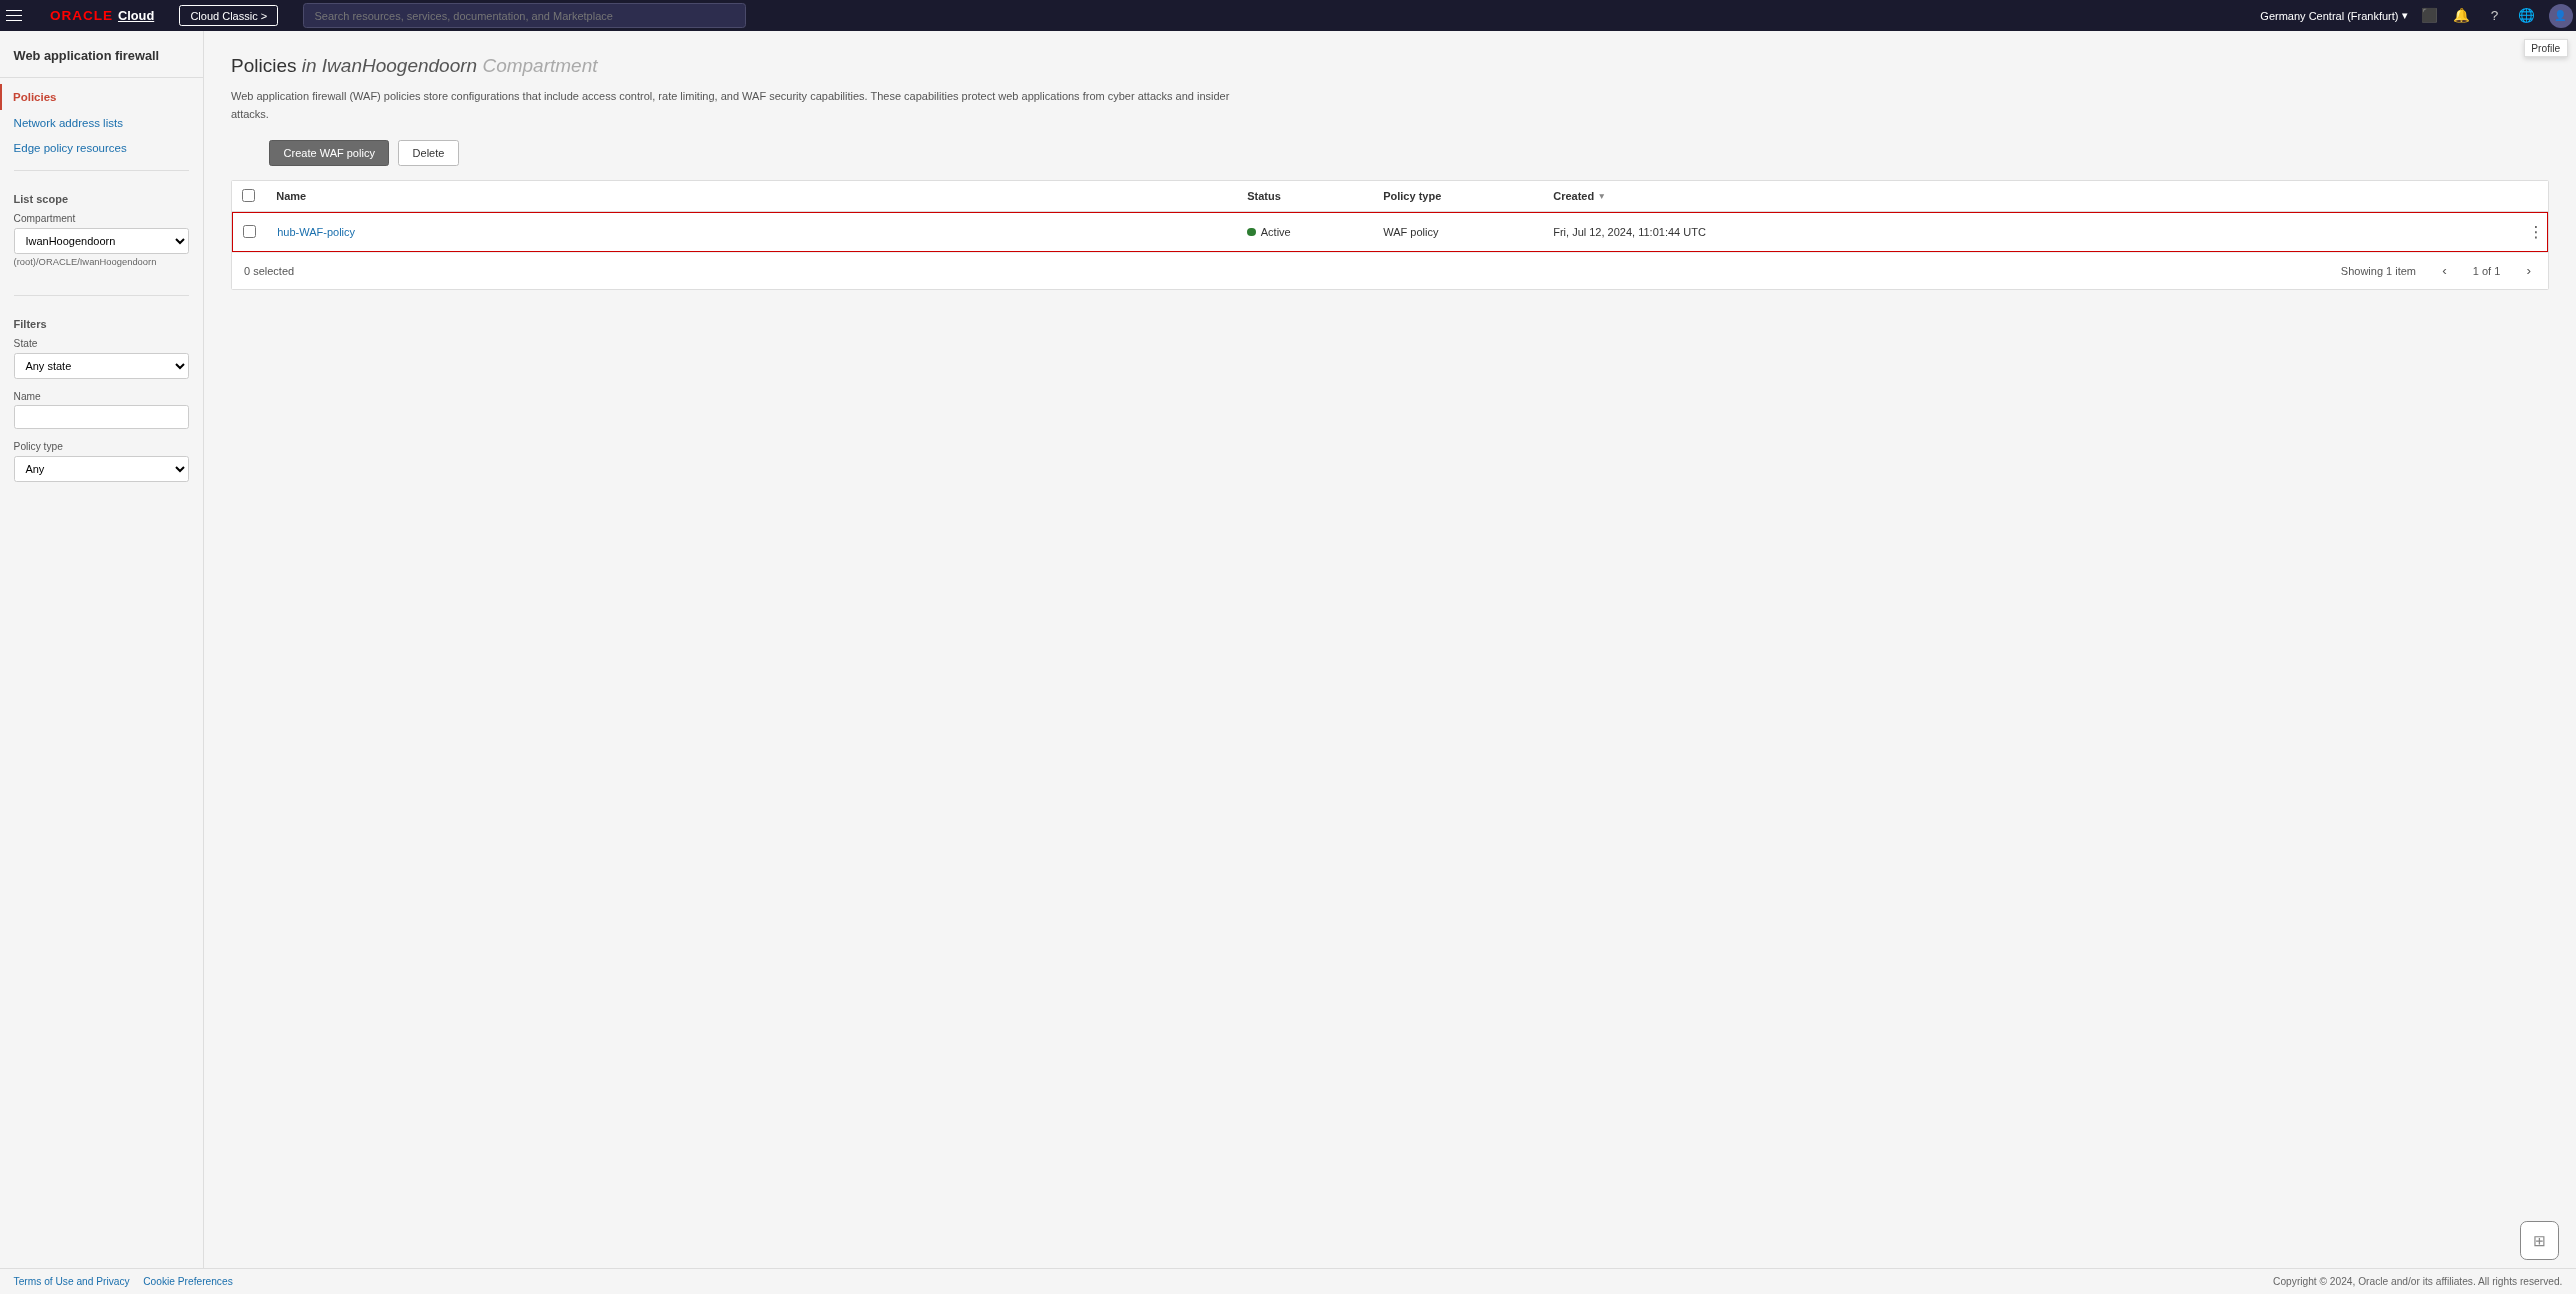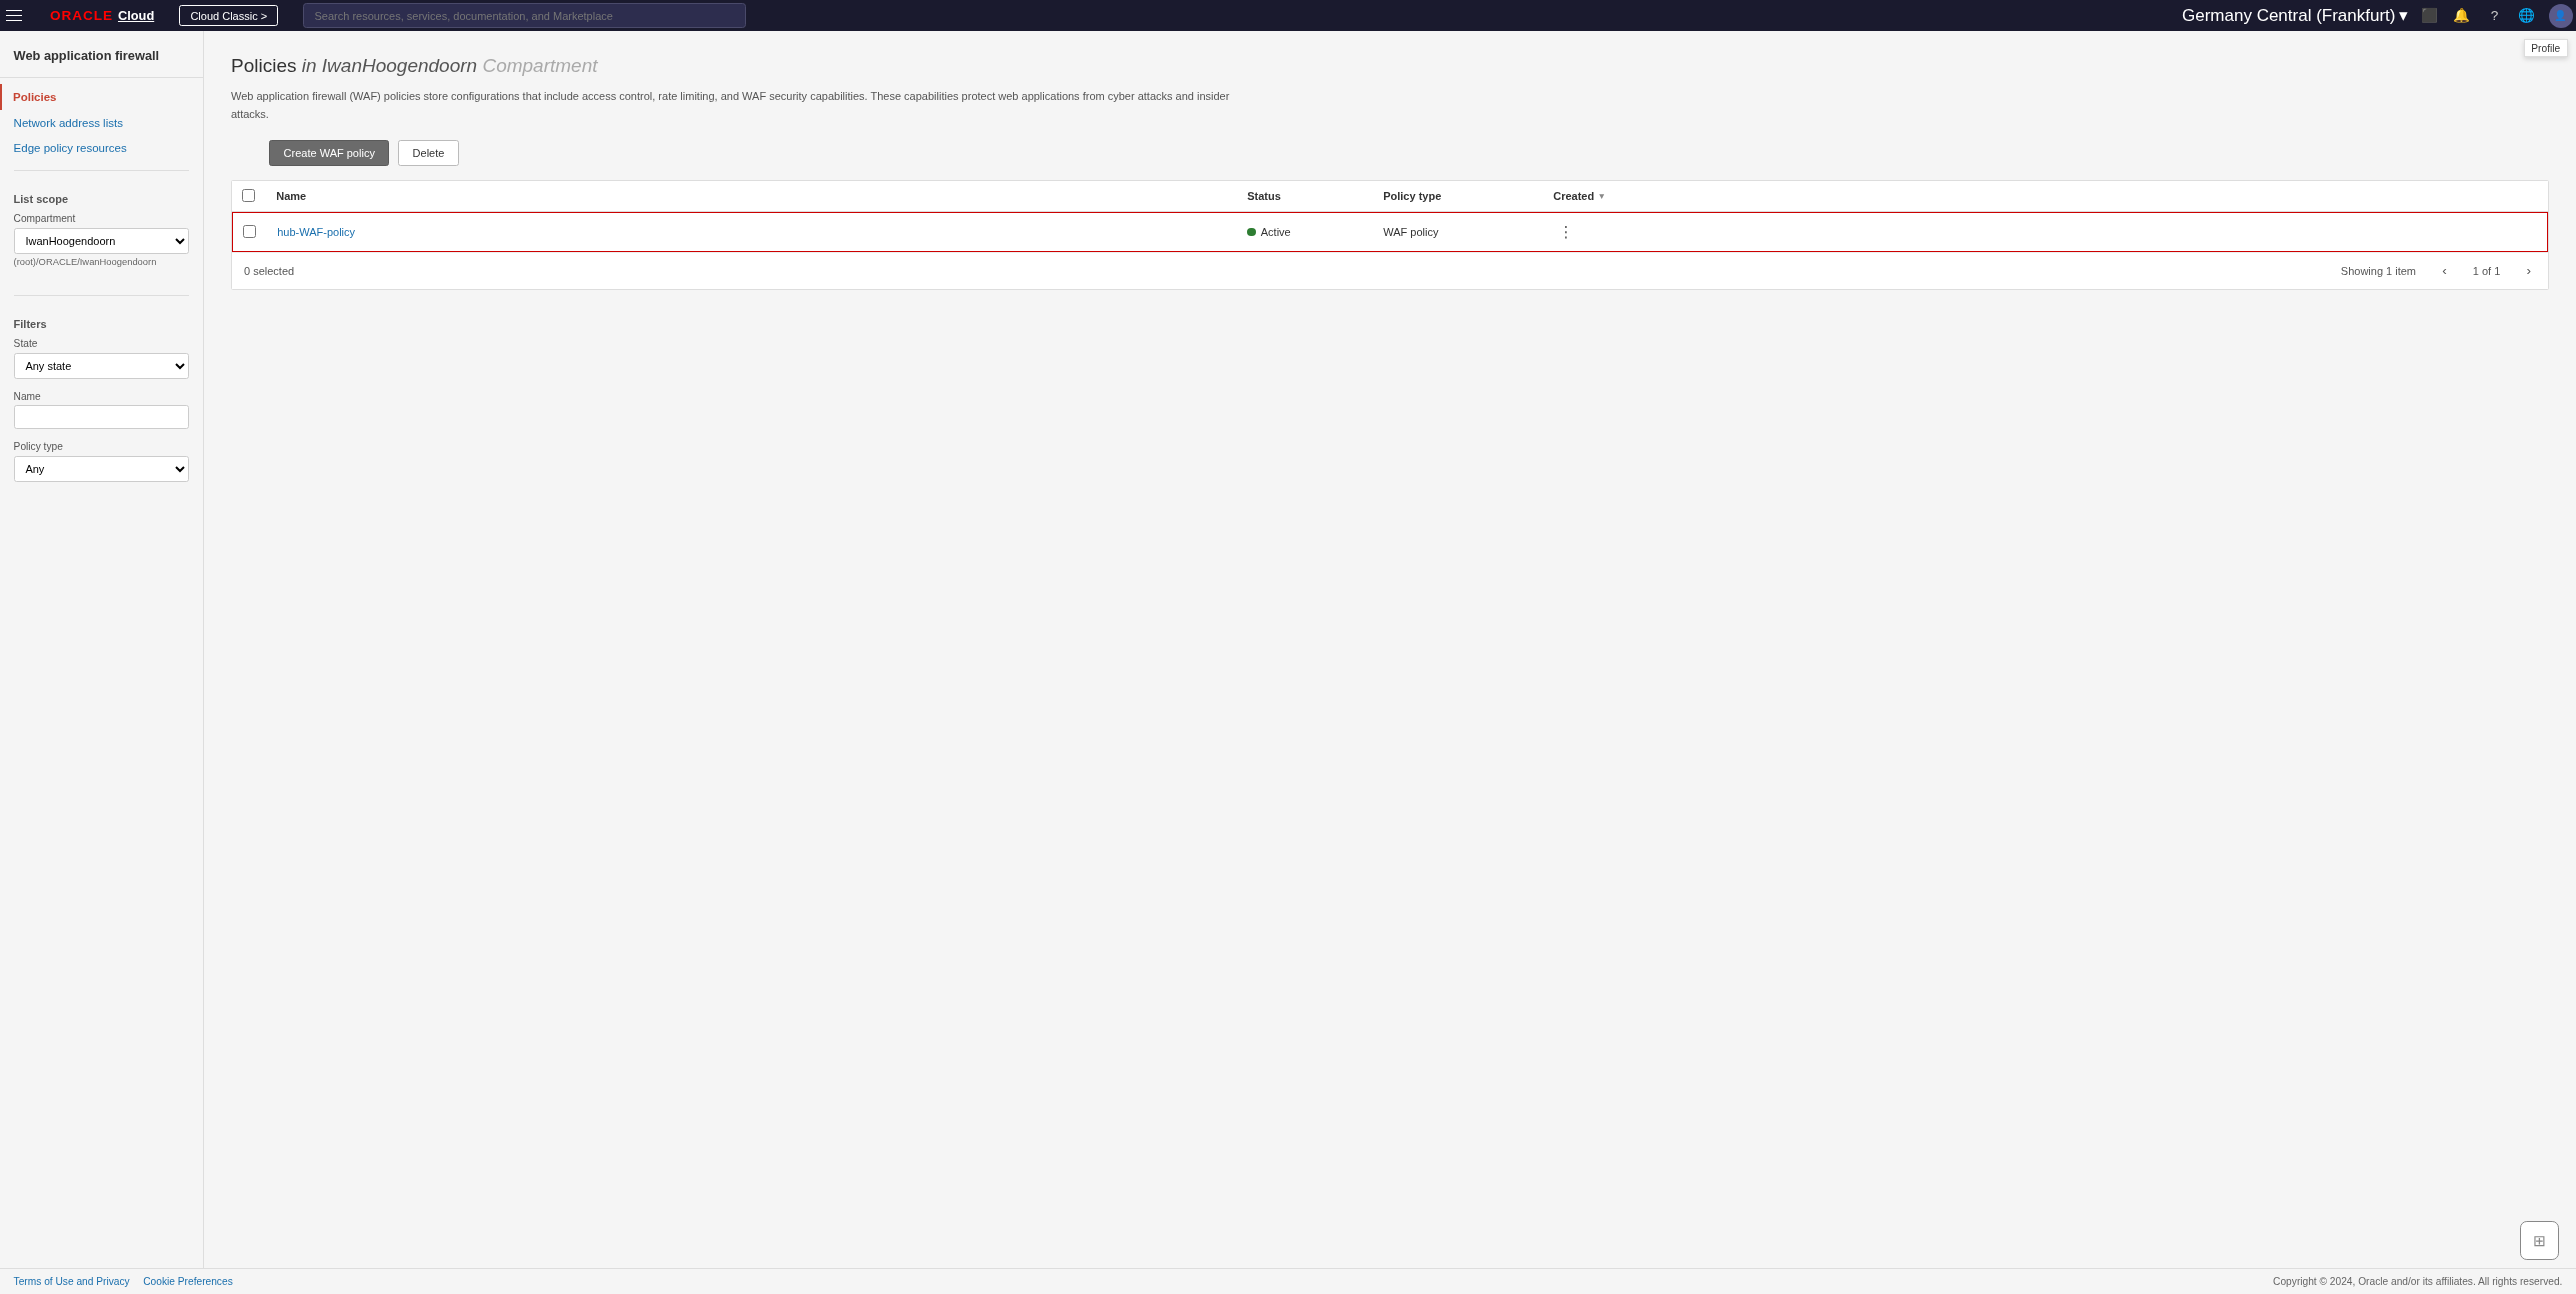--- a/index.html
+++ b/index.html
@@ -14,21 +14,21 @@
     .oracle-logo { display: flex; align-items: center; gap: 5.1px; color: #fff; font-weight: bold; font-size: 12.8px; white-space: nowrap; }
     .oracle-logo .oracle-text { color: #f00; font-weight: 900; font-size: 13.6px; letter-spacing: 0.9px; }
     .oracle-logo .cloud-text { color: #fff; font-size: 12.8px; text-decoration: underline; }
     .cloud-classic-btn {
       background: transparent; border: 1.3px solid #fff; color: #fff; padding: 3.4px 10.2px; border-radius: 2.6px; cursor: pointer; font-size: 11px; white-space: nowrap; display: flex; align-items: center; gap: 3.4px;
     }
     .search-bar {
       flex: 1; max-width: 443px; background: #2d2d4e; border: 0.9px solid #4a4a6a; border-radius: 3.4px; padding: 5.1px 10.2px; color: #ccc; font-size: 11px; outline: none;
     }
     .nav-right { display: flex; align-items: center; gap: 12px; margin-left: auto; }
-    .region-selector { display: flex; align-items: center; gap: 3.4px; color: #fff; cursor: pointer; font-size: 17px; white-space: nowrap; }
+    .region-selector { display: flex; align-items: center; gap: 3.4px; color: #fff; cursor: pointer; font-size: 11px; white-space: nowrap; }
     .nav-icon { width: 20.4px; height: 20.4px; display: flex; align-items: center; justify-content: center; cursor: pointer; color: #ccc; font-size: 13.6px; }
     .avatar { width: 24px; height: 24px; border-radius: 50%; background: #5a5a8a; display: flex; align-items: center; justify-content: center; cursor: pointer; color: #fff; font-size: 10.2px; }
     .profile-tooltip { position: absolute; top: 39px; right: 8px; background: #fff; color: #333; font-size: 10.2px; padding: 2.6px 6.8px; border: 0.9px solid #ddd; box-shadow: 0 1.7px 5.1px rgba(0,0,0,.15); }
 
     
     .layout { display: flex; flex: 1; min-height: 0; }
 
     
     .sidebar {
       width: 204px; min-width: 204px; background: #f5f5f5; border-right: 0.9px solid #ddd; padding: 17px 0; overflow-y: auto;
@@ -234,20 +234,21 @@
         <div class="td">
           <a href="#">hub-WAF-policy</a>
         </div>
         <div class="td">
           <div class="status-badge">
             <span class="status-dot"></span>
             <span>Active</span>
           </div>
         </div>
         <div class="td">WAF policy</div>
+        <div class="td">Fri, Jul 12, 2024, 11:01:44 UTC</div>
         <div class="td">
           <button class="context-menu-btn">⋮</button>
         </div>
       </div>
 
       <div class="table-footer">
         <span>0 selected</span>
         <div class="pagination">
           <span>Showing 1 item</span>
           <button class="page-btn">‹</button>

